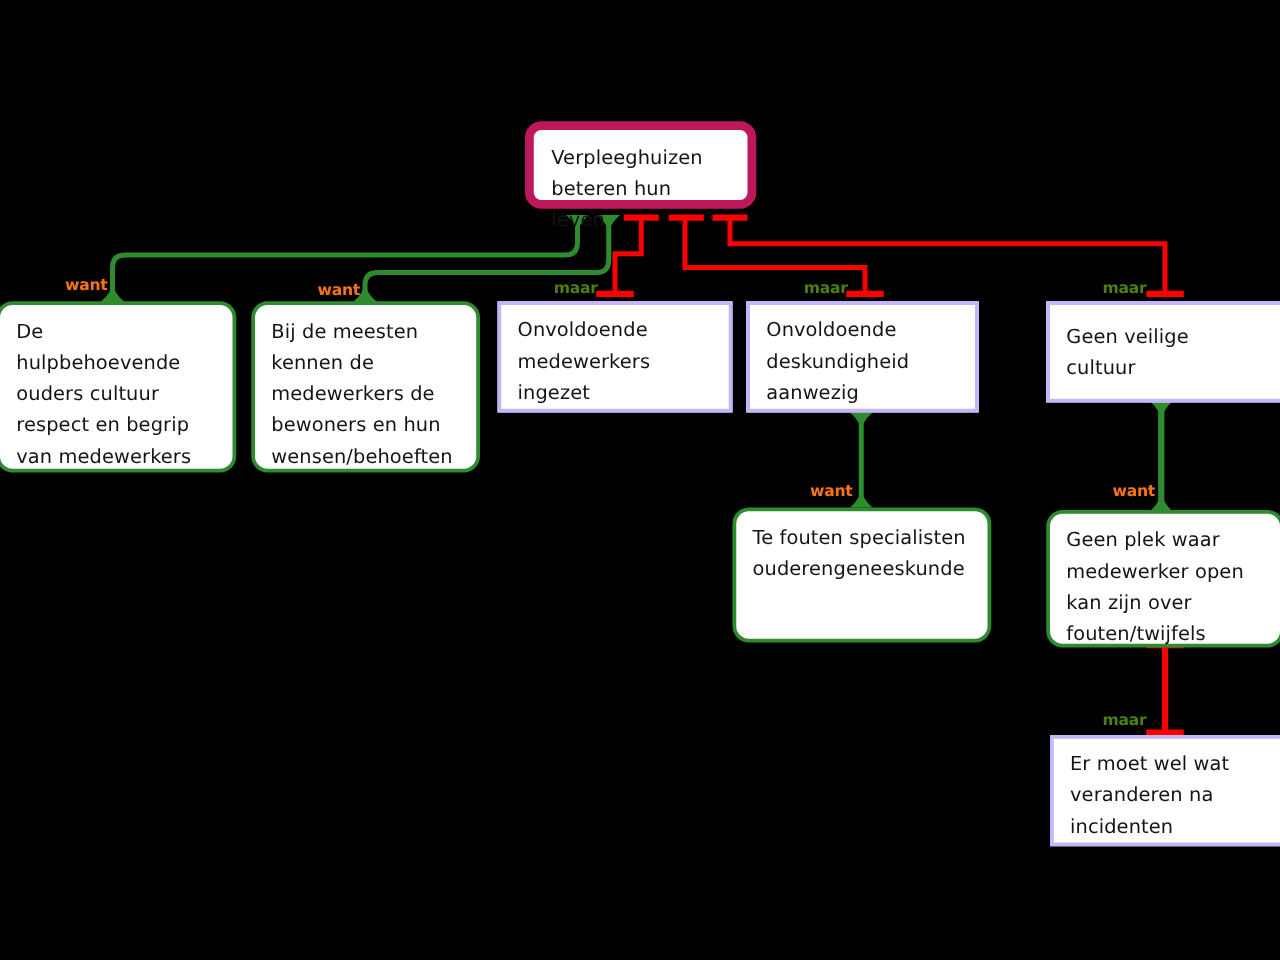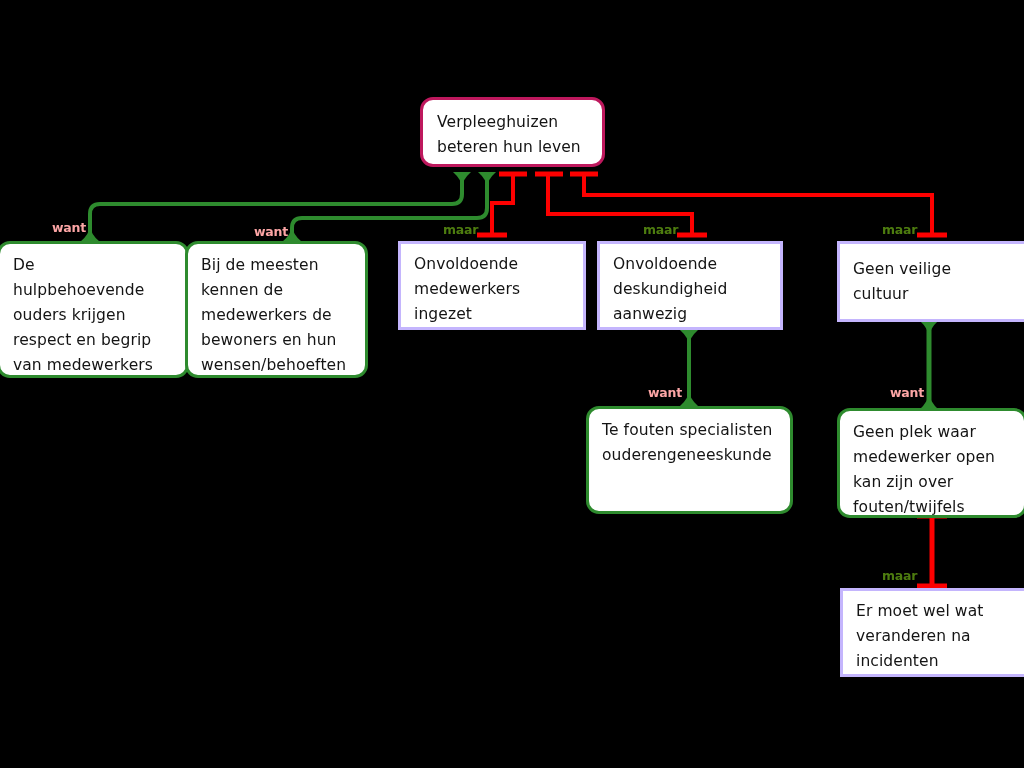--- a/index.html
+++ b/index.html
@@ -47,34 +47,34 @@
   }
   .node.pro {
     border: 3px solid #2e8b2e;
     border-radius: 13px;
   }
   .node.con {
     border: 3px solid #c4b5fd;
     border-radius: 0px;
   }
   .node.root {
-    border: 3px solid #be185d;
+    border: 7px solid #be185d;
     border-radius: 13px;
   }
   .node.center .txt { margin: auto 0; }
 
   
   .edge-label {
     position: absolute;
     font-size: 12.5px;
     font-weight: bold;
     letter-spacing: -0.2px;
     white-space: nowrap;
   }
-  .edge-label.want { color: #fca5a5; }
+  .edge-label.want { color: #f97316; }
   .edge-label.maar { color: #4d7c0f; }
 </style>
 </head>
 <body>
 
 <div id="canvas">
 
   <svg id="wires" width="1024" height="768" viewBox="0 0 1024 768">
 
     <g>
@@ -132,26 +132,26 @@
   </svg>
 
   <div class="node root center" style="left:420px; top:97px; width:185px; height:70px; padding:10px 14px;">
     <div class="txt">Verpleeghuizen
 beteren hun leven</div>
   </div>
 
   <div class="node pro" style="left:-3px; top:241px; width:192px; height:137px; padding:9px 13px;">
     <div class="txt">De
 hulpbehoevende
-ouders krijgen
+ouders cultuur
 respect en begrip
 van medewerkers</div>
   </div>
 
-  <div class="node pro" style="left:185px; top:241px; width:183px; height:137px; padding:9px 13px;">
+  <div class="node pro" style="left:201px; top:241px; width:183px; height:137px; padding:9px 13px;">
     <div class="txt">Bij de meesten
 kennen de
 medewerkers de
 bewoners en hun
 wensen/behoeften</div>
   </div>
 
   <div class="node con" style="left:398px; top:241px; width:188px; height:89px; padding:8px 13px;">
     <div class="txt">Onvoldoende
 medewerkers

